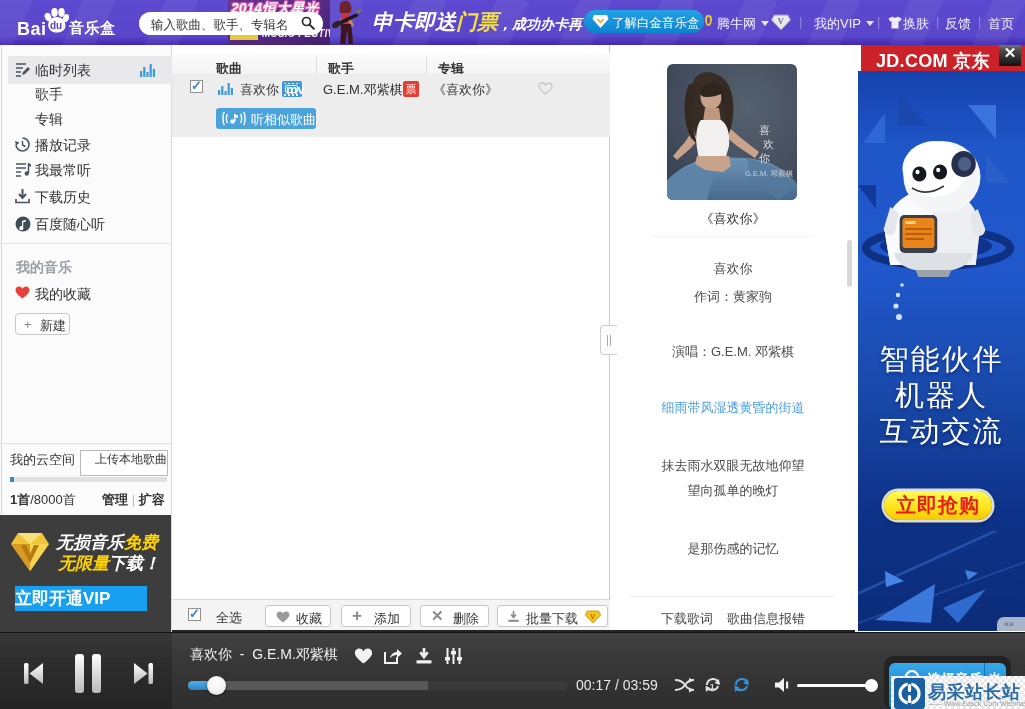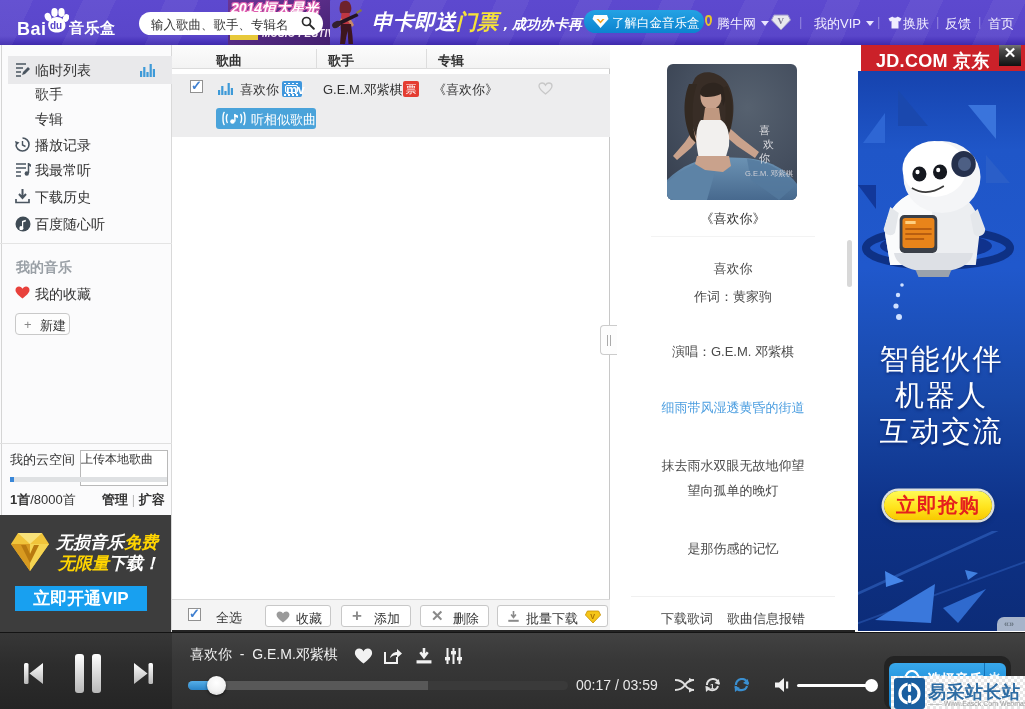--- a/index.html
+++ b/index.html
@@ -36,32 +36,32 @@
 
 #sidebar { position:absolute; left:0; top:45px; width:172px; height:587px; background:#fbfbfc; border-right:1px solid #d9d9d9; }
 .sitem { position:absolute; left:35px; font-size:14px; color:#333; }
 .sicon { position:absolute; left:15px; }
 #selrow { position:absolute; left:8px; top:11px; width:164px; height:28px; background:#e9e9eb; }
 #sidesep { position:absolute; left:0; top:198px; width:172px; height:1px; background:#e4e4e4; }
 #newbtn { position:absolute; left:15px; top:268px; width:55px; height:22px; border:1px solid #c9c9c9; border-radius:4px; background:#fdfdfd; }
 #newbtn .p { position:absolute; left:8px; top:3px; color:#888; font-size:13px; }
 #newbtn .t { position:absolute; left:24px; top:3px; color:#333; font-size:13px; }
 #cloudsep { position:absolute; left:0; top:398px; width:172px; height:1px; background:#e0e0e0; }
-#upbtn { position:absolute; left:80px; top:405px; width:88px; height:36px; border:1px solid #b9b9b9; background:#fff; font-size:12px; color:#333; text-align:left; line-height:16px; }
+#upbtn { position:absolute; left:80px; top:405px; width:88px; height:26px; border:1px solid #b9b9b9; background:#fff; font-size:12px; color:#333; text-align:right; line-height:16px; }
 #cloudbar { position:absolute; left:10px; top:432px; width:157px; height:5px; background:#dfe1e3; }
 #cloudbar .fill { position:absolute; left:0; top:0; width:4px; height:5px; background:#3a87d8; }
 #vipad { position:absolute; left:0; top:470px; width:171px; height:117px; background:#3d3d3d; }
-#vipbtn { position:absolute; left:15px; top:71px; width:132px; height:25px; background:#18a0f0; color:#fff; font-size:17px; font-weight:bold; text-align:center; line-height:25px; }
+#vipbtn { position:absolute; left:15px; top:71px; width:132px; height:25px; background:#18a0f0; color:#fff; font-size:17px; font-weight:bold; line-height:25px; }
 .vl1 { position:absolute; left:56px; top:16px; font-size:17px; font-weight:bold; font-style:italic; color:#fff; white-space:nowrap; }
 .vl2 { position:absolute; left:58px; top:37px; font-size:17px; font-weight:bold; font-style:italic; color:#ffd400; white-space:nowrap; }
 .vl1 .y { color:#ffd400; } .vl2 .w { color:#fff; }
 
 
 #middle { position:absolute; left:172px; top:45px; width:438px; height:587px; background:#fff; border-right:1px solid #c8c8c8; }
-#thead { position:absolute; left:0; top:0; width:438px; height:24px; background:linear-gradient(180deg,#fcfcfc,#f3f3f3); border-bottom:1px solid #dcdcdc; }
+#thead { position:absolute; left:0; top:8px; width:438px; height:24px; background:linear-gradient(180deg,#fcfcfc,#f3f3f3); border-bottom:1px solid #dcdcdc; }
 #thead .h { position:absolute; top:7px; font-size:13px; color:#333; font-weight:bold; }
 #thead .vsep { position:absolute; top:4px; width:1px; height:20px; background:#ddd; }
 #trow { position:absolute; left:0; top:29px; width:438px; height:63px; background:#ededee; }
 .rtext { position:absolute; top:7px; font-size:13px; color:#333; }
 #simbtn { position:absolute; left:44px; top:34px; width:100px; height:21px; background:#4aa3da; border-radius:3px; color:#fff; white-space:nowrap; }
 #simbtn .tx { position:absolute; left:35px; top:3px; font-size:13px; }
 #toolbar { position:absolute; left:0; top:554px; width:438px; height:31px; background:#f4f4f4; border-top:1px solid #d9d9d9; }
 .tbtn { position:absolute; top:5px; height:22px; border:1px solid #c8c8c8; border-radius:3px; background:#fff; }
 .tbtn .lbl { position:absolute; font-size:13px; color:#333; top:4px; }
 .cbx { position:absolute; width:13px; height:13px; background:#fff; border:1px solid #919191; }

